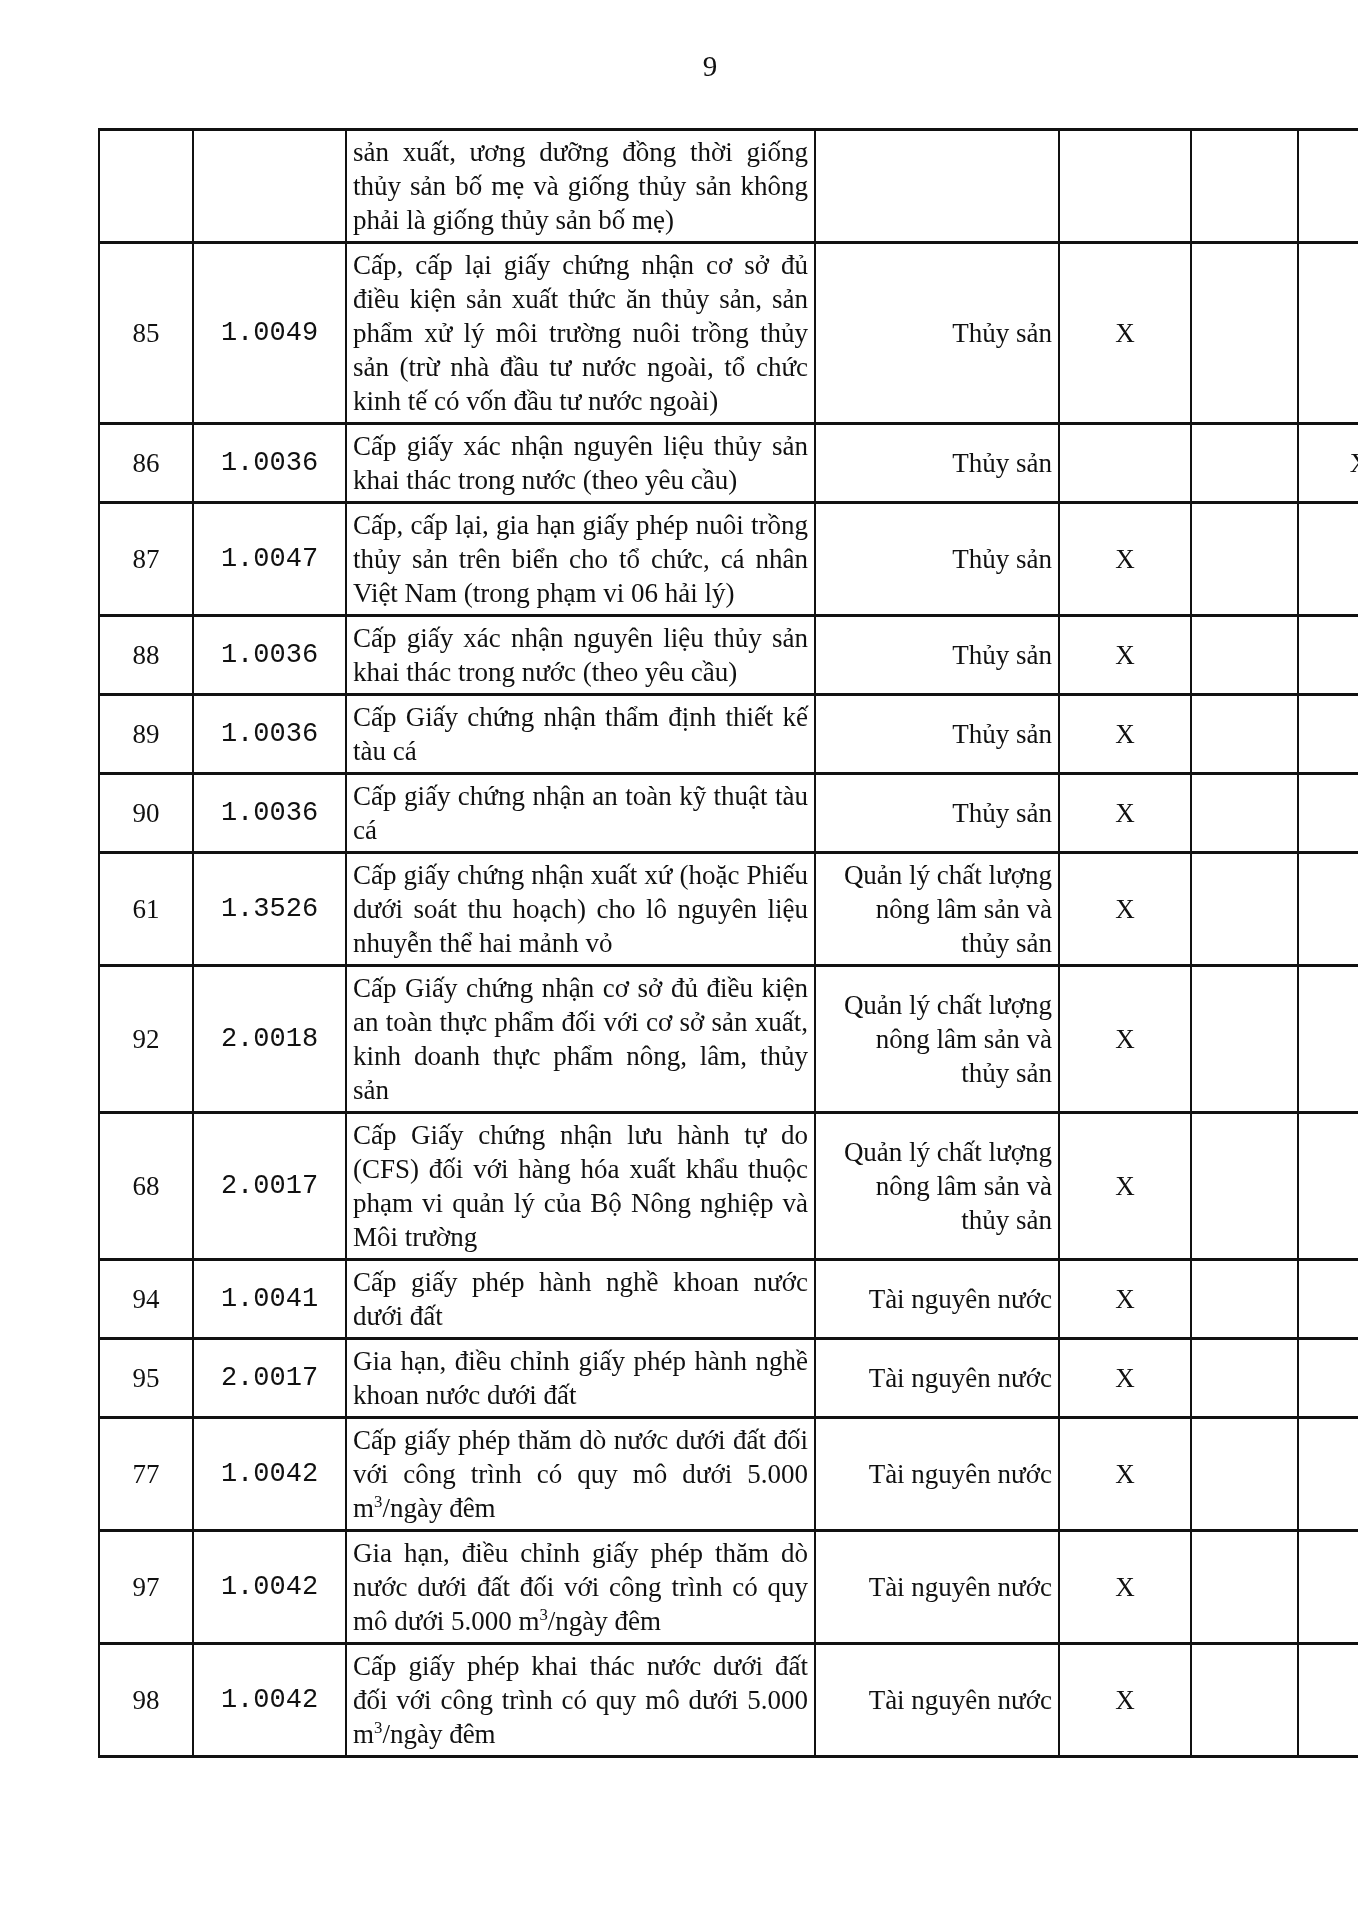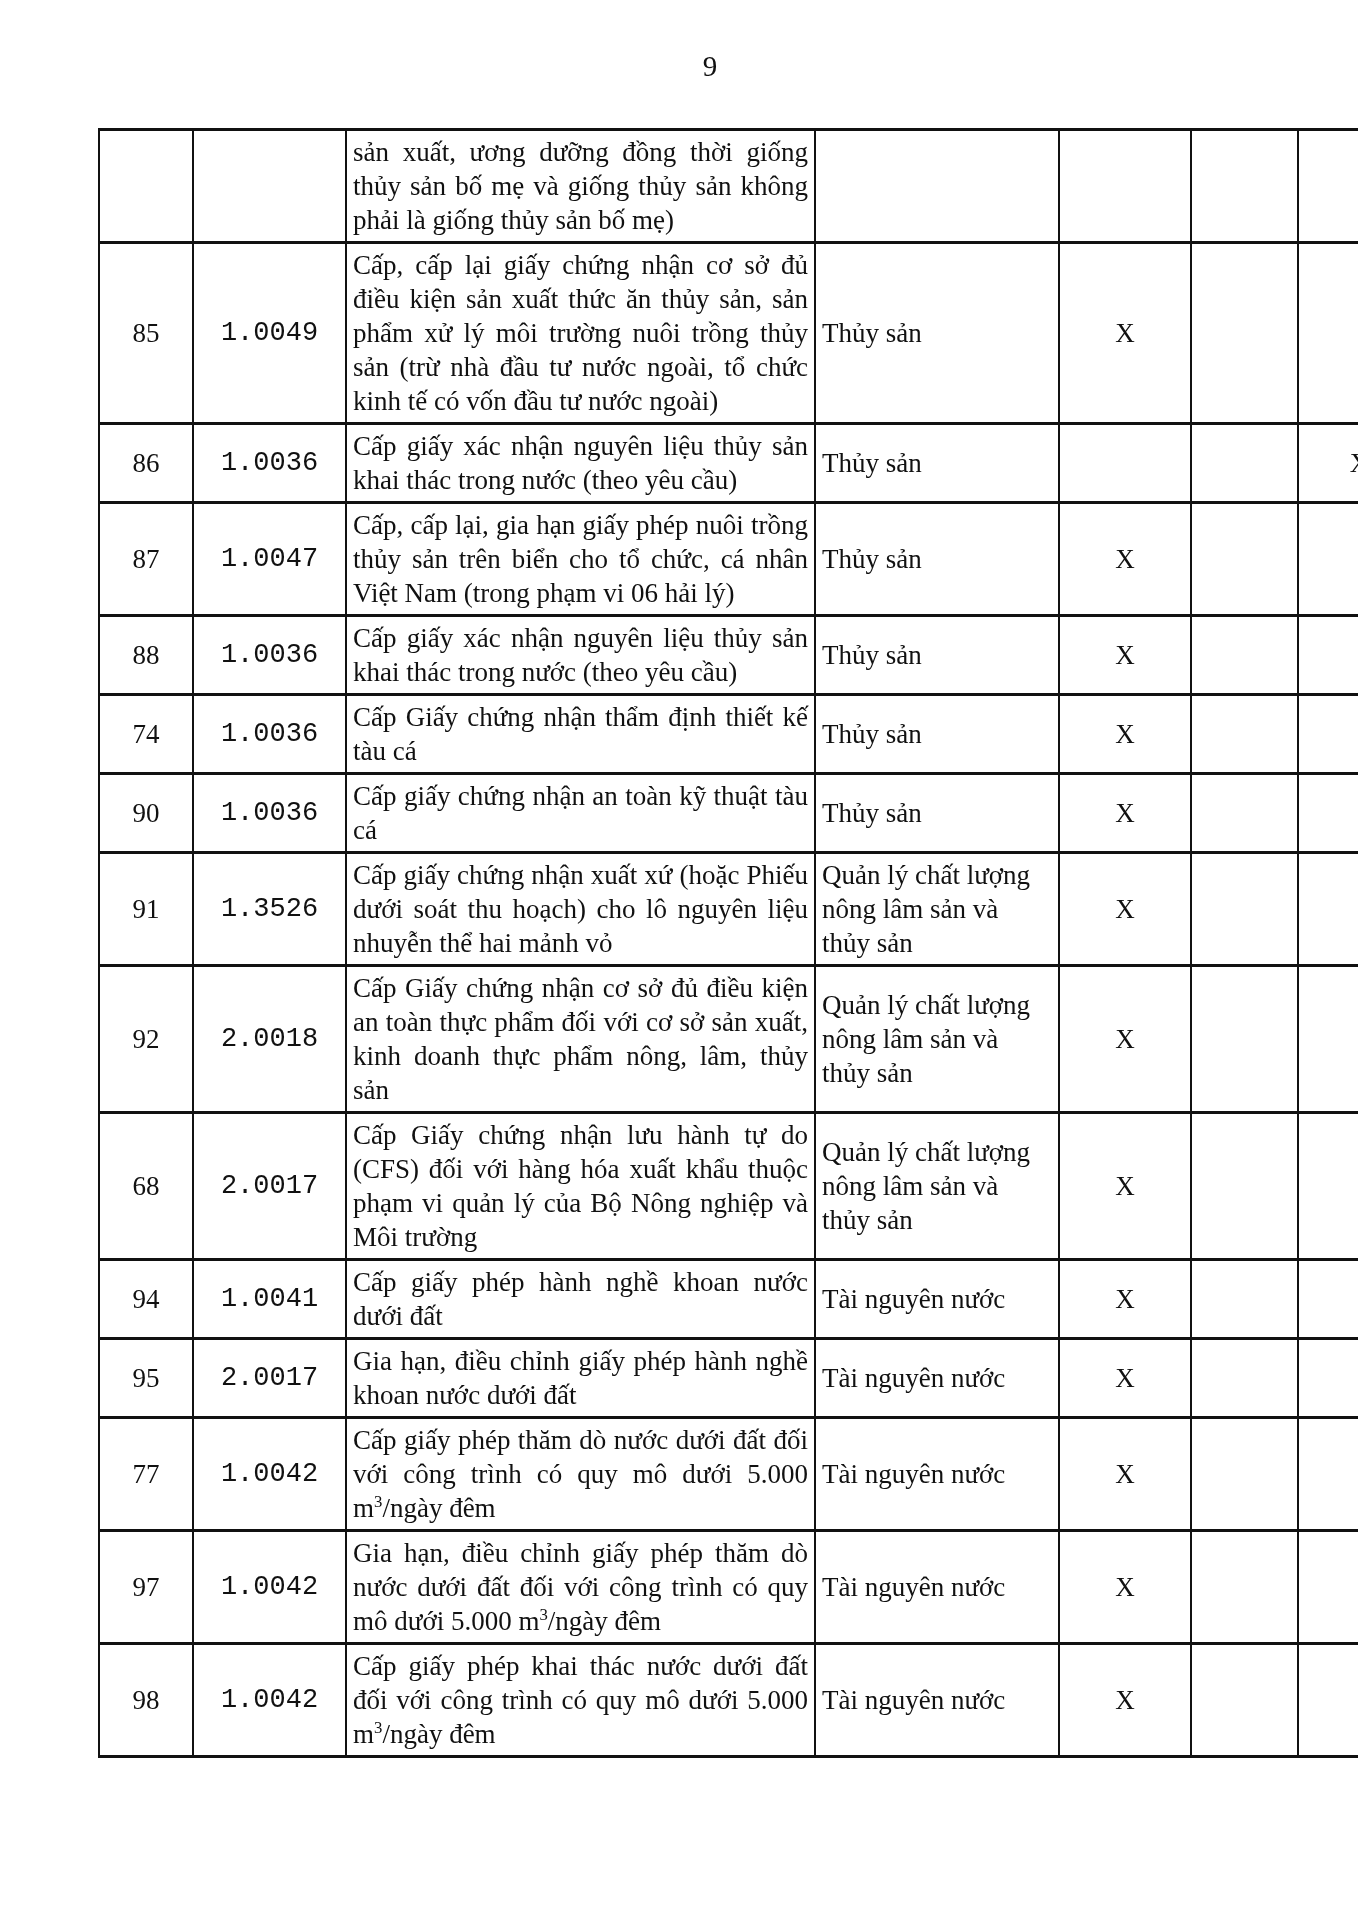--- a/index.html
+++ b/index.html
@@ -30,21 +30,21 @@
     vertical-align:middle;
     font-size:27px;
     line-height:34px;
     padding:4px 6px;
     overflow:hidden;
     word-wrap:break-word;
   }
   .c-no{width:80px;text-align:center;}
   .c-code{width:139px;text-align:center;font-family:Liberation Mono, monospace;}
   .c-desc{width:455px;text-align:justify;text-justify:inter-word;padding:4px 12px;}
-  .c-dept{width:230px;text-align:left;padding:4px 8px;margin-left:16px;}
+  .c-dept{width:230px;text-align:right;padding:4px 8px;margin-left:16px;}
   .c-mark1{width:118px;text-align:center;}
   .c-mark2{width:93px;text-align:center;}
   .c-mark3{width:109px;text-align:center;}
   .c-desc sup{font-size:0.62em;line-height:0;vertical-align:super;}
 </style>
 </head>
 <body>
 
 <div class="page-number">9</div>
 
@@ -89,39 +89,39 @@
       <tr>
         <td class="c-no">88</td>
         <td class="c-code">1.0036</td>
         <td class="c-desc">Cấp giấy xác nhận nguyên liệu thủy sản khai thác trong nước (theo yêu cầu)</td>
         <td class="c-dept">Thủy sản</td>
         <td class="c-mark1">X</td>
         <td class="c-mark2"></td>
         <td class="c-mark3"></td>
       </tr>
       <tr>
-        <td class="c-no">74</td>
+        <td class="c-no">89</td>
         <td class="c-code">1.0036</td>
         <td class="c-desc">Cấp Giấy chứng nhận thẩm định thiết kế tàu cá</td>
         <td class="c-dept">Thủy sản</td>
         <td class="c-mark1">X</td>
         <td class="c-mark2"></td>
         <td class="c-mark3"></td>
       </tr>
       <tr>
         <td class="c-no">90</td>
         <td class="c-code">1.0036</td>
         <td class="c-desc">Cấp giấy chứng nhận an toàn kỹ thuật tàu cá</td>
         <td class="c-dept">Thủy sản</td>
         <td class="c-mark1">X</td>
         <td class="c-mark2"></td>
         <td class="c-mark3"></td>
       </tr>
       <tr>
-        <td class="c-no">91</td>
+        <td class="c-no">61</td>
         <td class="c-code">1.3526</td>
         <td class="c-desc">Cấp giấy chứng nhận xuất xứ (hoặc Phiếu dưới soát thu hoạch) cho lô nguyên liệu nhuyễn thể hai mảnh vỏ</td>
         <td class="c-dept">Quản lý chất lượng nông lâm sản và thủy sản</td>
         <td class="c-mark1">X</td>
         <td class="c-mark2"></td>
         <td class="c-mark3"></td>
       </tr>
       <tr>
         <td class="c-no">92</td>
         <td class="c-code">2.0018</td>

